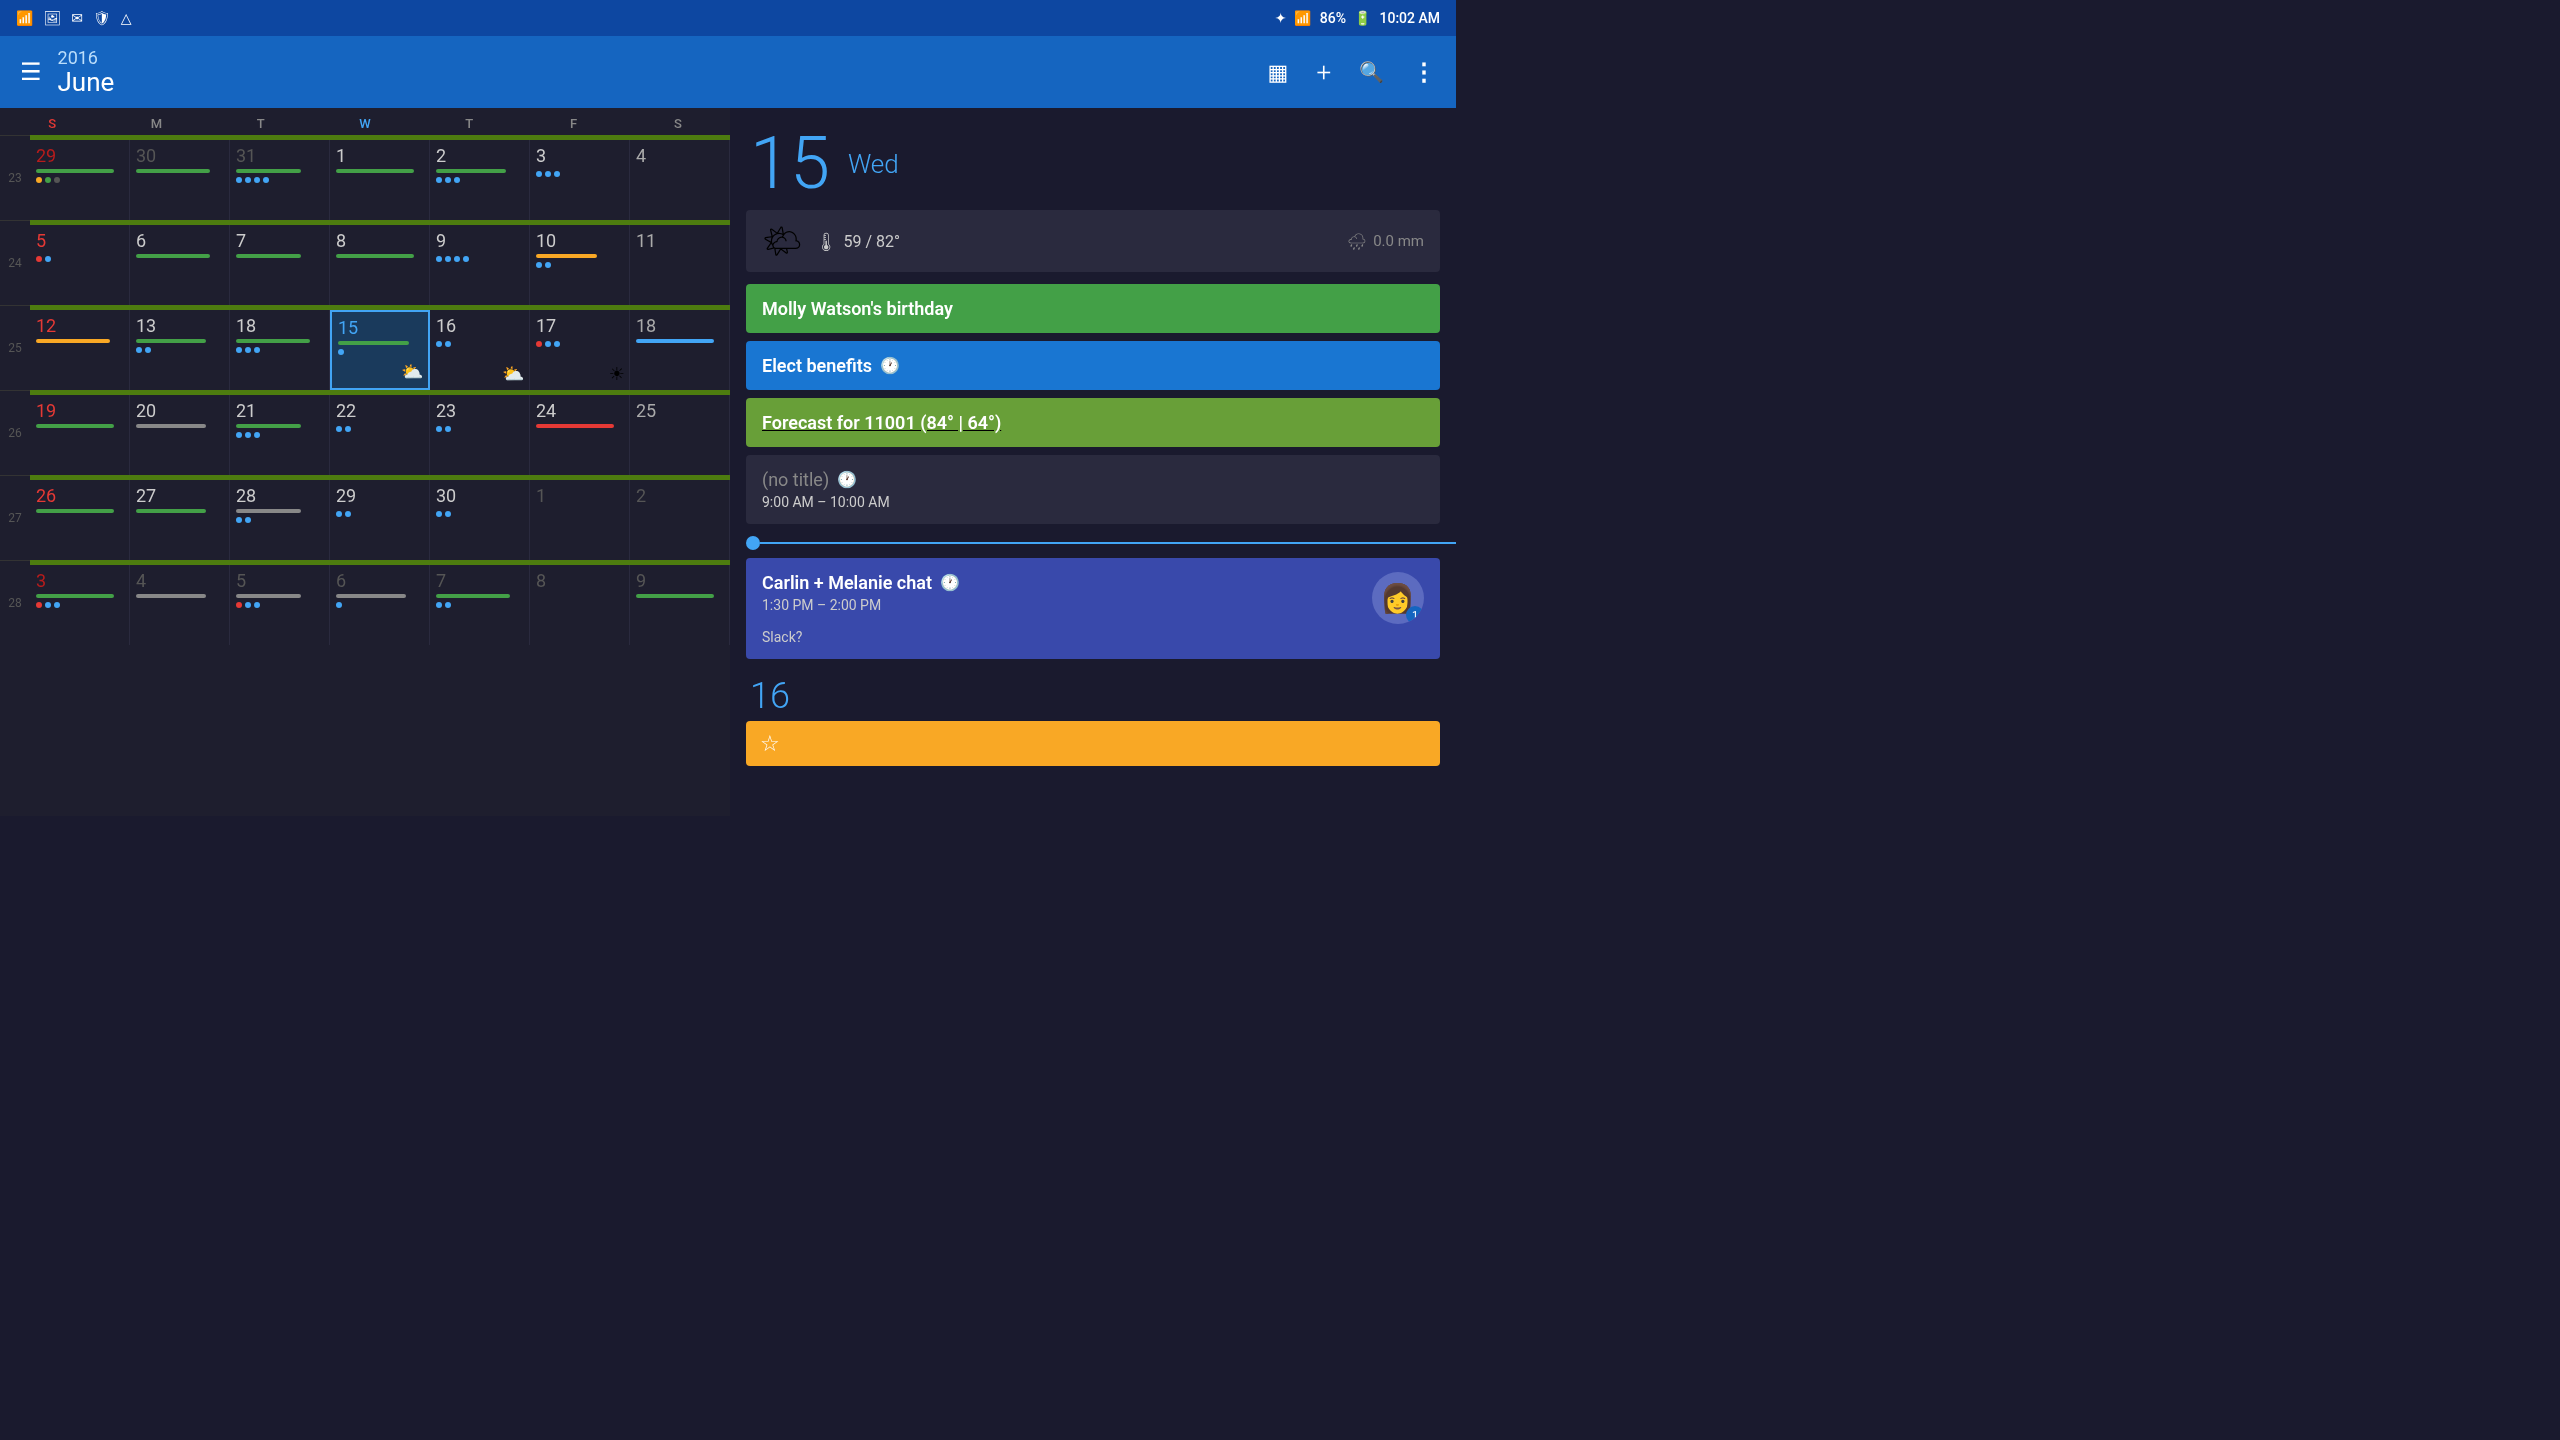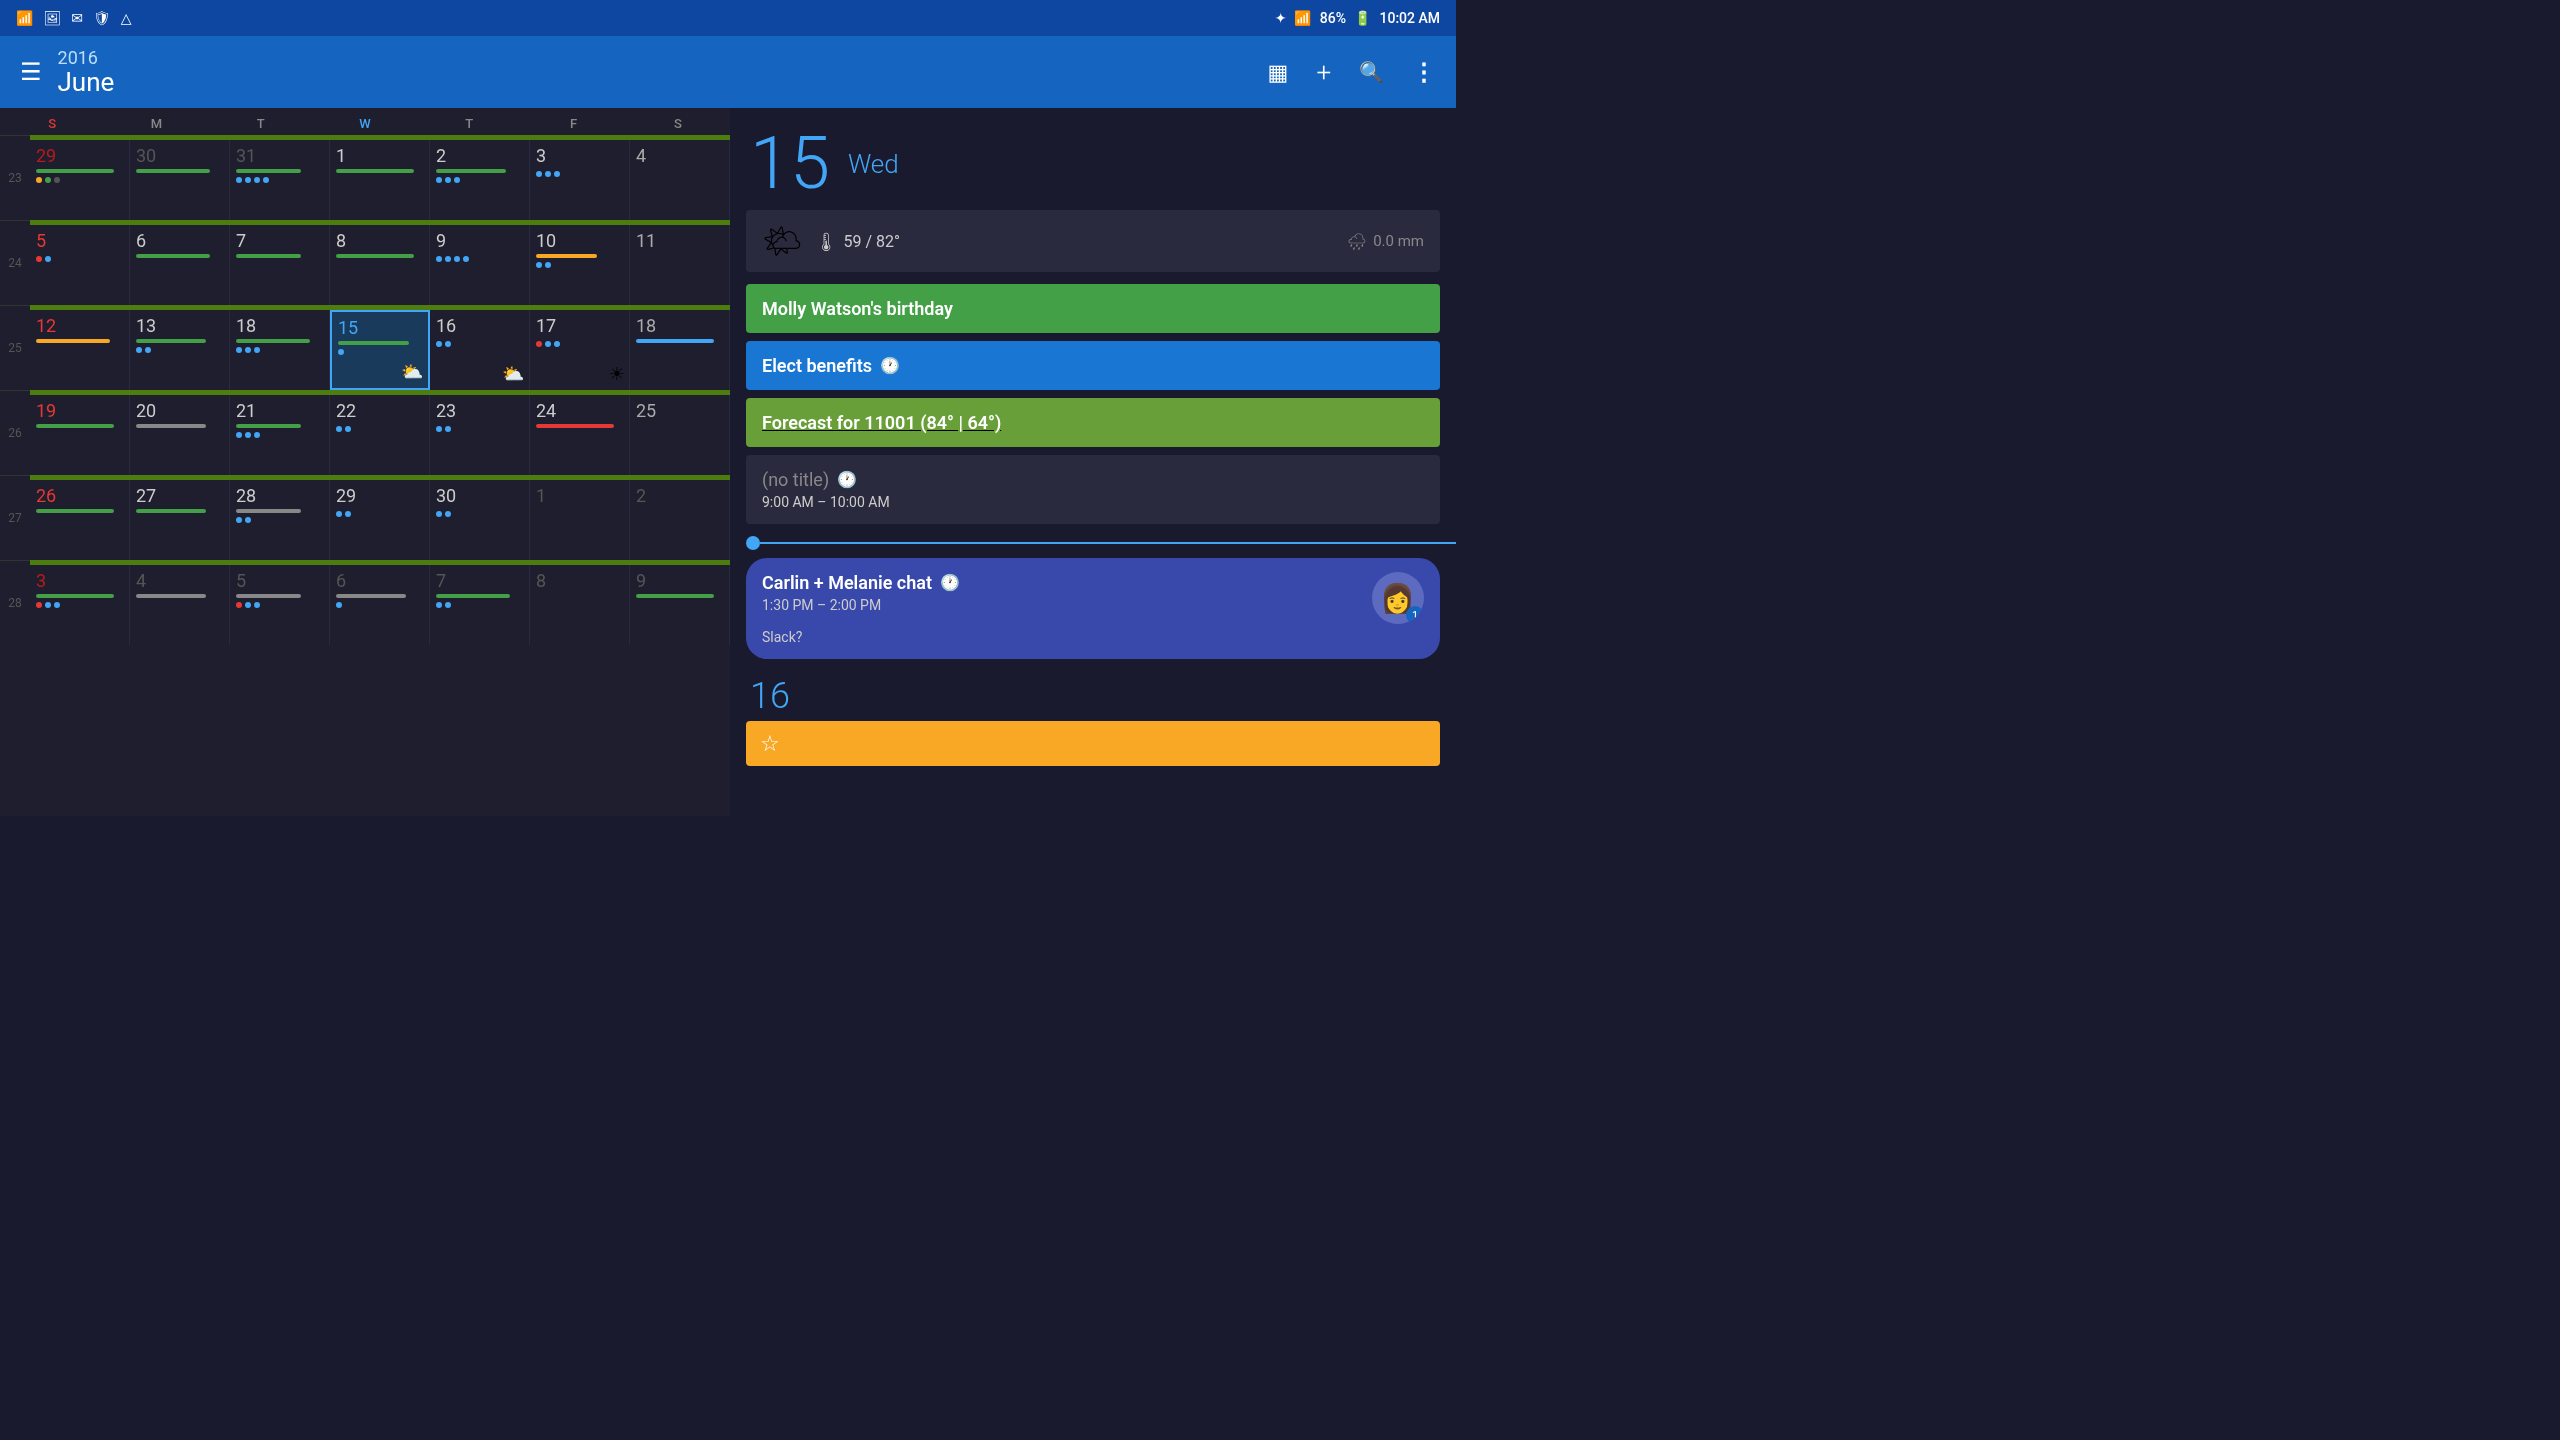--- a/index.html
+++ b/index.html
@@ -236,21 +236,20 @@
     .event-card.olive {
       background: #689f38;
       text-decoration: underline;
     }
     .event-card.dark {
       background: #2a2a3e;
       color: #888;
     }
     .event-card.purple-blue {
       background: #3949ab;
-      border-radius: 21px;
     }
     .event-title {
       font-size: 18px;
       font-weight: 600;
       color: white;
       display: flex;
       align-items: center;
       gap: 8px;
     }
     .event-title.muted {

